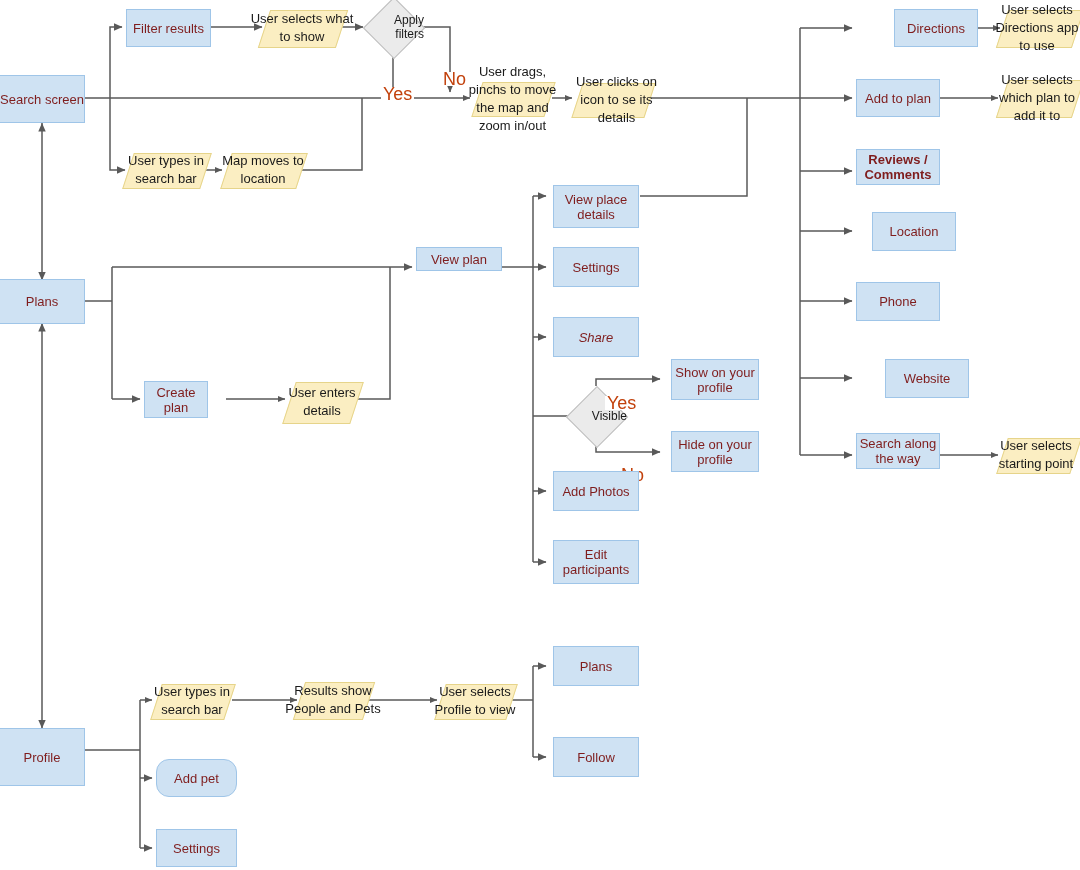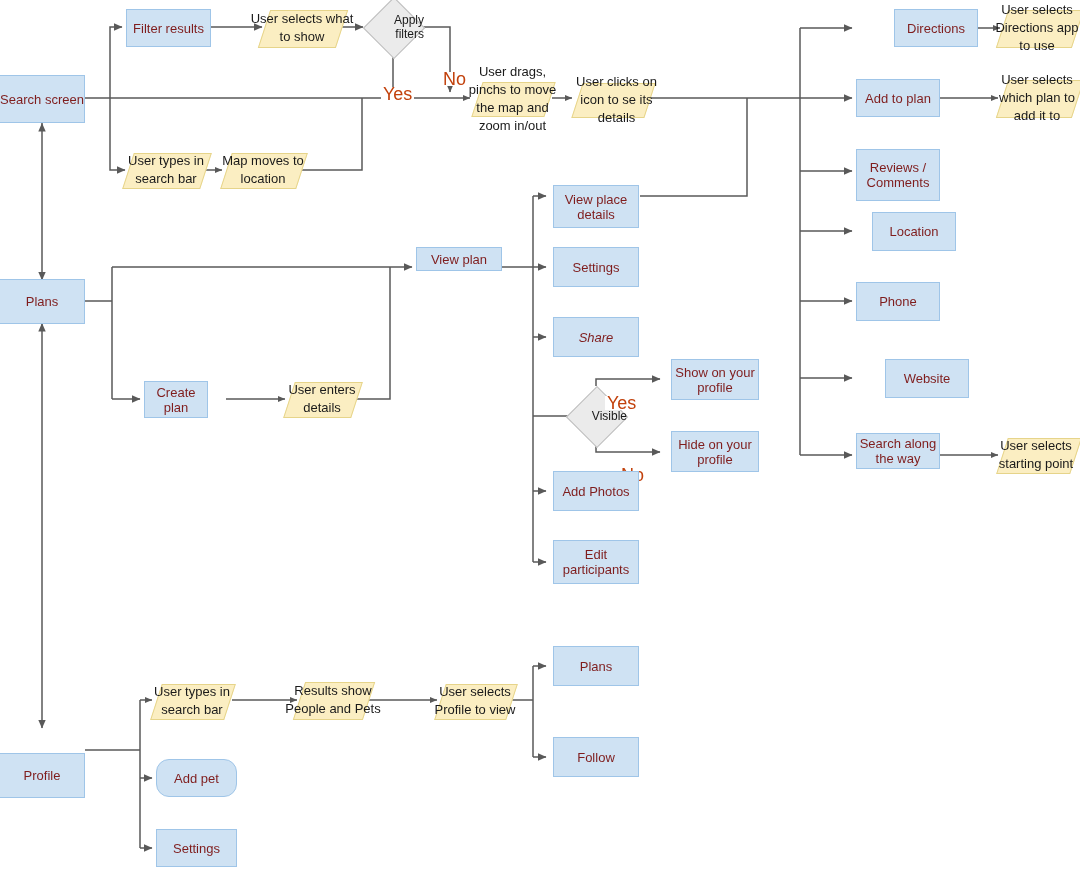--- a/index.html
+++ b/index.html
@@ -124,21 +124,21 @@
   </svg>
 
   <div class="node proc cut-left" style="left:0px;top:75px;width:85px;height:48px;">
     <span>Search screen</span>
   </div>
 
   <div class="node proc cut-left" style="left:0px;top:279px;width:85px;height:45px;">
     <span>Plans</span>
   </div>
 
-  <div class="node proc cut-left" style="left:0px;top:728px;width:85px;height:45px;margin-top:25px;">
+  <div class="node proc cut-left" style="left:0px;top:728px;width:85px;height:58px;">
     <span>Profile</span>
   </div>
 
   <div class="node proc" style="left:126px;top:9px;width:85px;height:38px;">
     <span>Filter results</span>
   </div>
 
   <div class="io-wrap" style="left:264px;top:10px;width:76px;height:36px;">
     <div class="io-shape"></div>
     <div class="io-txt">User selects what to show</div>
@@ -181,21 +181,21 @@
   </div>
 
   <div class="node proc" style="left:856px;top:79px;width:84px;height:38px;">
     <span>Add to plan</span>
   </div>
   <div class="io-wrap" style="left:1002px;top:80px;width:74px;height:36px;">
     <div class="io-shape"></div>
     <div class="io-txt" style="left:-10px;right:-6px;">User selects which plan to add it to</div>
   </div>
 
-  <div class="node proc" style="left:856px;top:149px;width:84px;height:52px;">
+  <div class="node proc" style="left:856px;top:149px;width:84px;height:36px;font-weight:bold;">
     <span>Reviews / Comments</span>
   </div>
 
   <div class="node proc" style="left:856px;top:212px;width:84px;height:39px;margin-left:16px;">
     <span>Location</span>
   </div>
 
   <div class="node proc" style="left:856px;top:282px;width:84px;height:39px;">
     <span>Phone</span>
   </div>
@@ -213,21 +213,21 @@
   </div>
 
   <div class="node proc" style="left:416px;top:247px;width:86px;height:24px;">
     <span>View plan</span>
   </div>
 
   <div class="node proc" style="left:144px;top:381px;width:64px;height:37px;justify-content:center;">
     <span>Create plan</span>
   </div>
 
-  <div class="io-wrap" style="left:289px;top:382px;width:66px;height:34px;">
+  <div class="io-wrap" style="left:289px;top:382px;width:66px;height:40px;">
     <div class="io-shape"></div>
     <div class="io-txt">User enters details</div>
   </div>
 
   <div class="node proc" style="left:553px;top:185px;width:86px;height:43px;">
     <span>View place details</span>
   </div>
 
   <div class="node proc" style="left:553px;top:247px;width:86px;height:40px;">
     <span>Settings</span>

